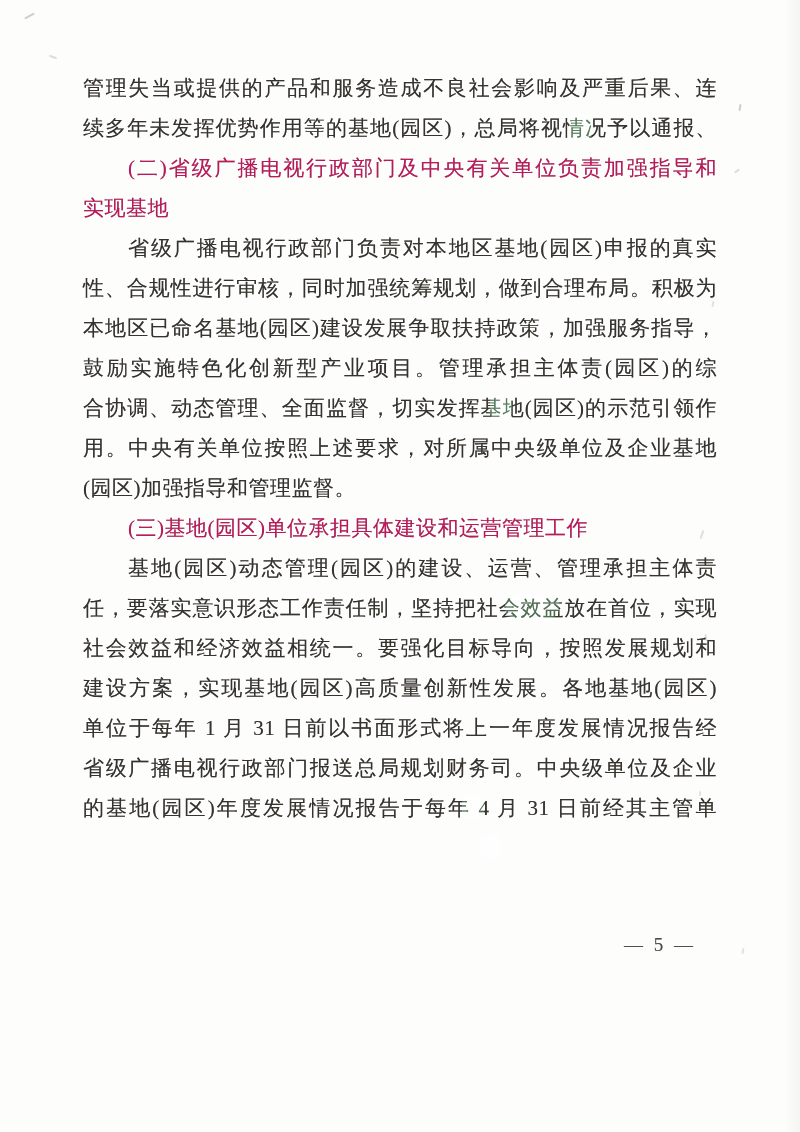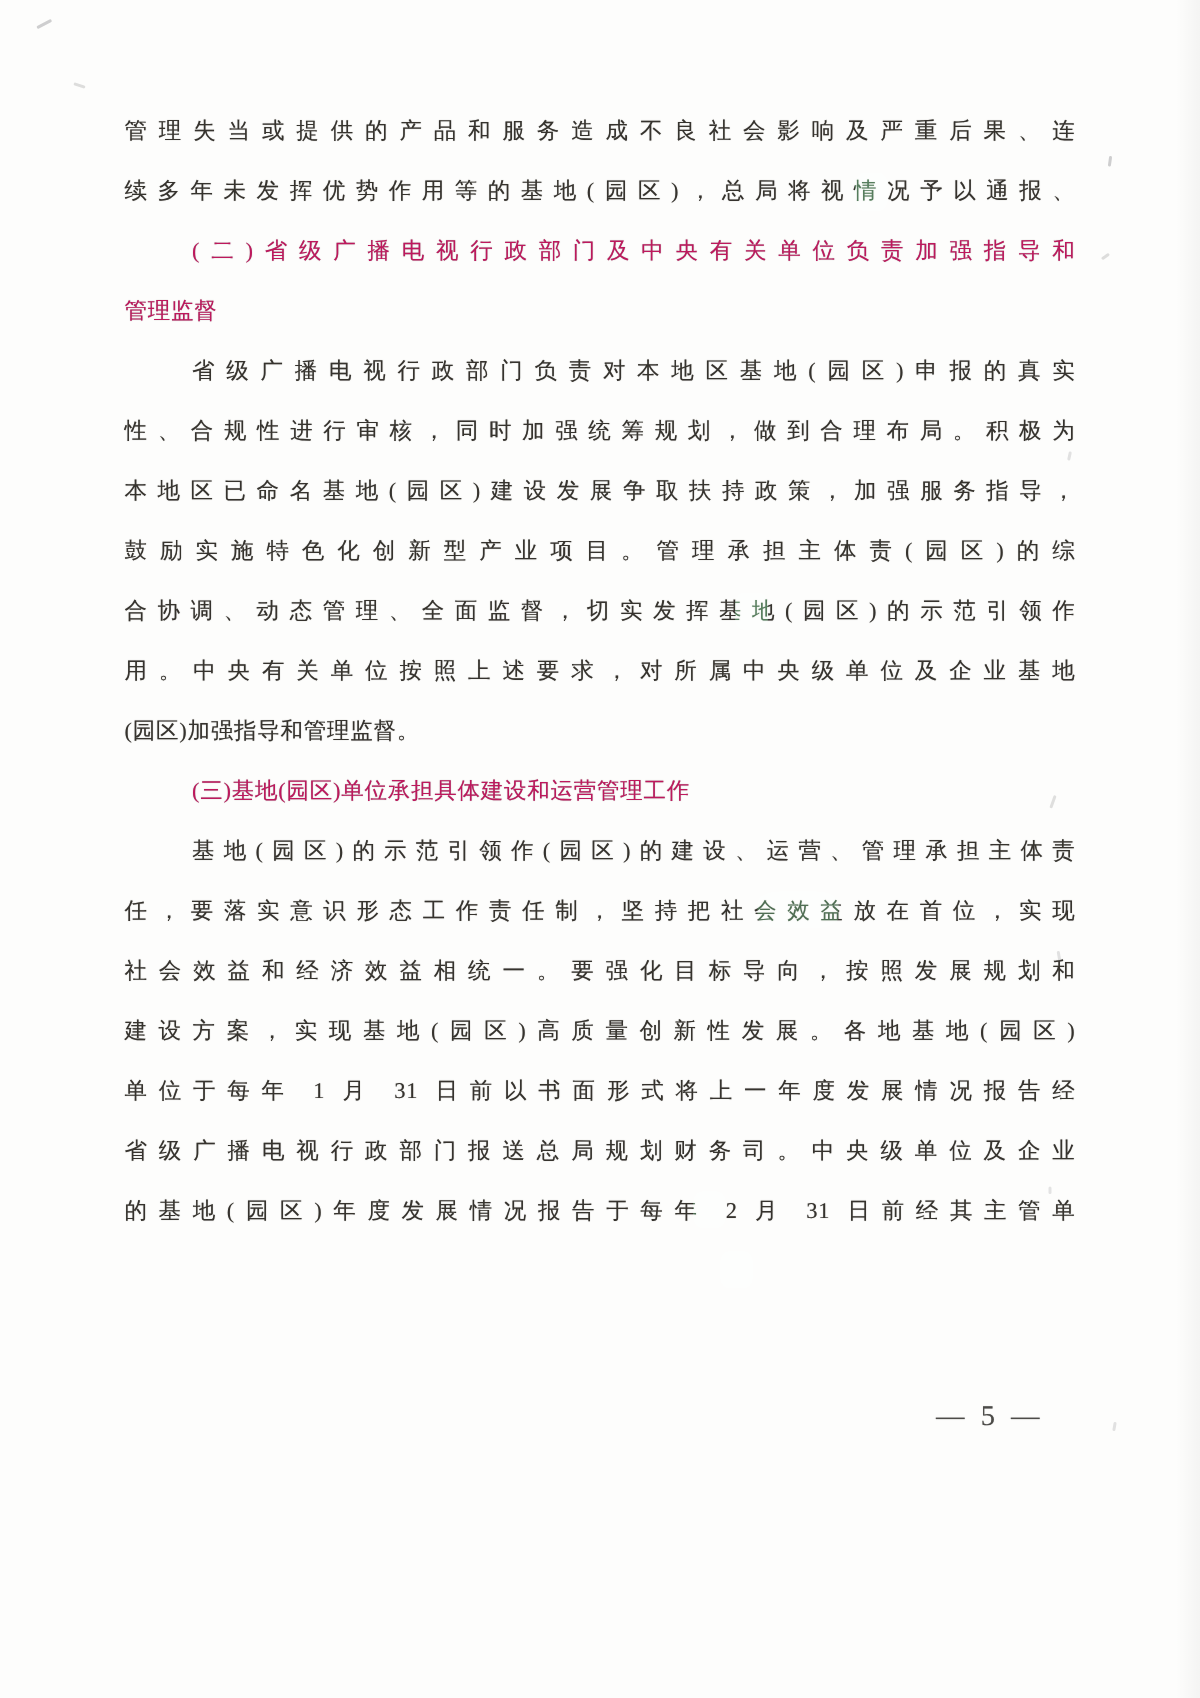--- a/index.html
+++ b/index.html
@@ -28,21 +28,21 @@
   }
   .textblock {
     position: absolute;
     left: 83px;
     top: 68px;
     width: 634px;
   }
   .line {
     height: 40px;
     line-height: 40px;
-    font-size: 15px;
+    font-size: 21px;
     color: #36332e;
     letter-spacing: 0.5px;
     text-shadow: 0 0 0.6px rgba(70,68,62,0.55);
     white-space: nowrap;
   }
   .line.fill {
     white-space: normal;
     text-align: justify;
     text-align-last: justify;
     -moz-text-align-last: justify;
@@ -99,36 +99,36 @@
 </style>
 </head>
 <body>
 
 <div class="page">
 
   <div class="textblock">
     <div class="line fill">管理失当或提供的产品和服务造成不良社会影响及严重后果、连</div>
     <div class="line fill">续多年未发挥优势作用等的基地(园区)，总局将视情况予以通报、</div>
     <div class="line heading indent fill">(二)省级广播电视行政部门及中央有关单位负责加强指导和</div>
-    <div class="line heading">管理监督</div>
+    <div class="line heading">实现基地</div>
     <div class="line indent fill">省级广播电视行政部门负责对本地区基地(园区)申报的真实</div>
     <div class="line fill">性、合规性进行审核，同时加强统筹规划，做到合理布局。积极为</div>
     <div class="line fill">本地区已命名基地(园区)建设发展争取扶持政策，加强服务指导，</div>
     <div class="line fill">鼓励实施特色化创新型产业项目。管理承担主体责(园区)的综</div>
     <div class="line fill">合协调、动态管理、全面监督，切实发挥基地(园区)的示范引领作</div>
     <div class="line fill">用。中央有关单位按照上述要求，对所属中央级单位及企业基地</div>
     <div class="line">(园区)加强指导和管理监督。</div>
     <div class="line heading indent">(三)基地(园区)单位承担具体建设和运营管理工作</div>
-    <div class="line indent fill">基地(园区)的示范引领作(园区)的建设、运营、管理承担主体责</div>
+    <div class="line indent fill">基地(园区)动态管理(园区)的建设、运营、管理承担主体责</div>
     <div class="line fill">任，要落实意识形态工作责任制，坚持把社会效益放在首位，实现</div>
     <div class="line fill">社会效益和经济效益相统一。要强化目标导向，按照发展规划和</div>
     <div class="line fill">建设方案，实现基地(园区)高质量创新性发展。各地基地(园区)</div>
     <div class="line fill">单位于每年 1 月 31 日前以书面形式将上一年度发展情况报告经</div>
     <div class="line fill">省级广播电视行政部门报送总局规划财务司。中央级单位及企业</div>
-    <div class="line fill">的基地(园区)年度发展情况报告于每年 2 月 31 日前经其主管单</div>
+    <div class="line fill">的基地(园区)年度发展情况报告于每年 4 月 31 日前经其主管单</div>
   </div>
 
   <div class="page-number">— 5 —</div>
 
   <div class="speck s1"></div>
   <div class="speck s2"></div>
   <div class="speck s3"></div>
   <div class="speck s4"></div>
   <div class="speck s5"></div>
   <div class="speck s6"></div>

